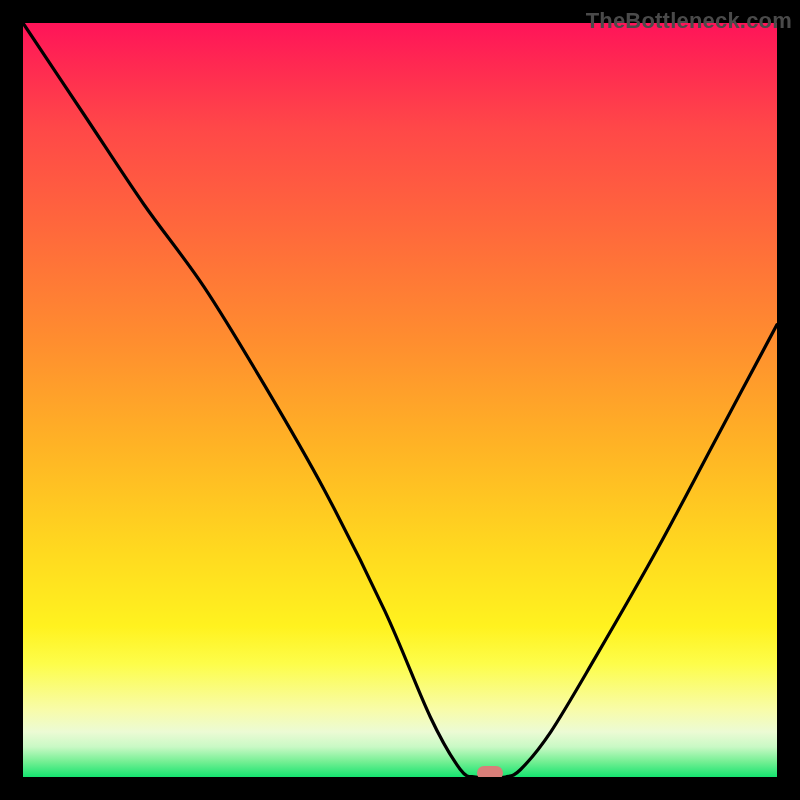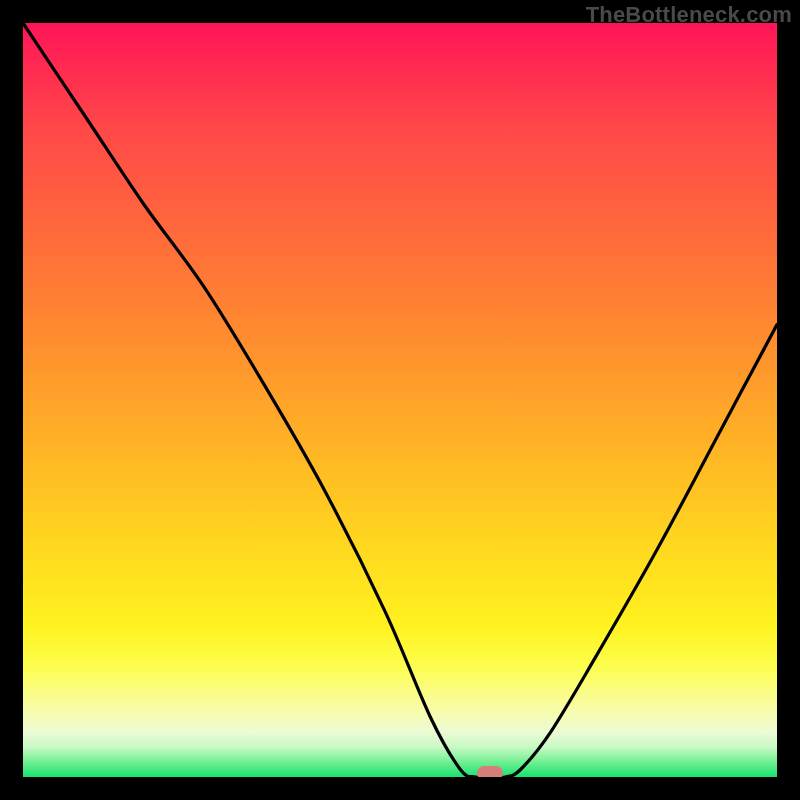--- a/index.html
+++ b/index.html
@@ -12,21 +12,21 @@
     font-family: Arial, Helvetica, sans-serif;
   }
   .frame {
     position: relative;
     width: 800px;
     height: 800px;
     background: #000;
   }
   .watermark {
     position: absolute;
-    top: 2px;
+    top: 8px;
     right: 8px;
     color: #4a4a4a;
     font-size: 22px;
     font-weight: 600;
     letter-spacing: 0.2px;
     z-index: 10;
   }
   .plot {
     position: absolute;
     left: 23px;

